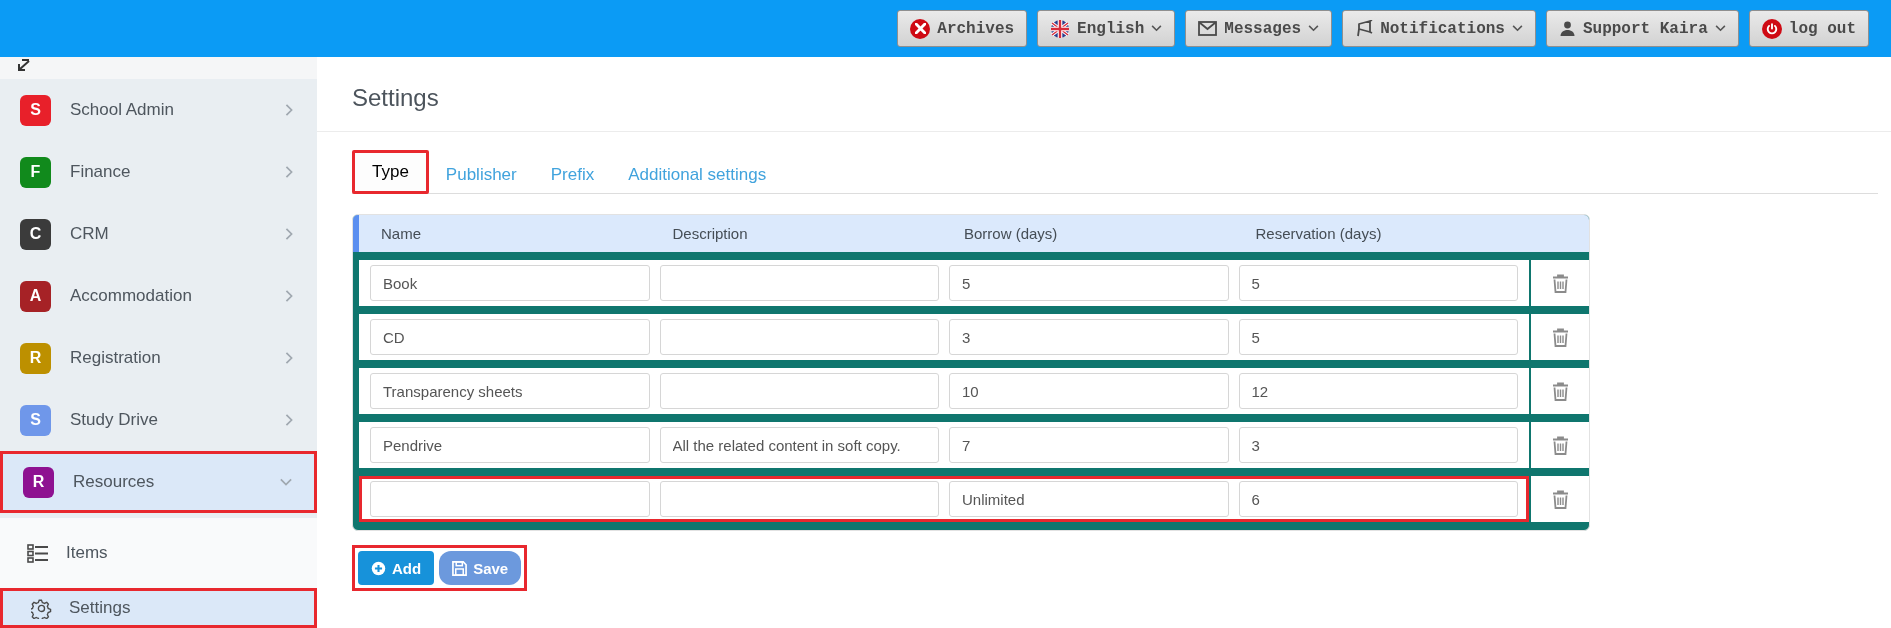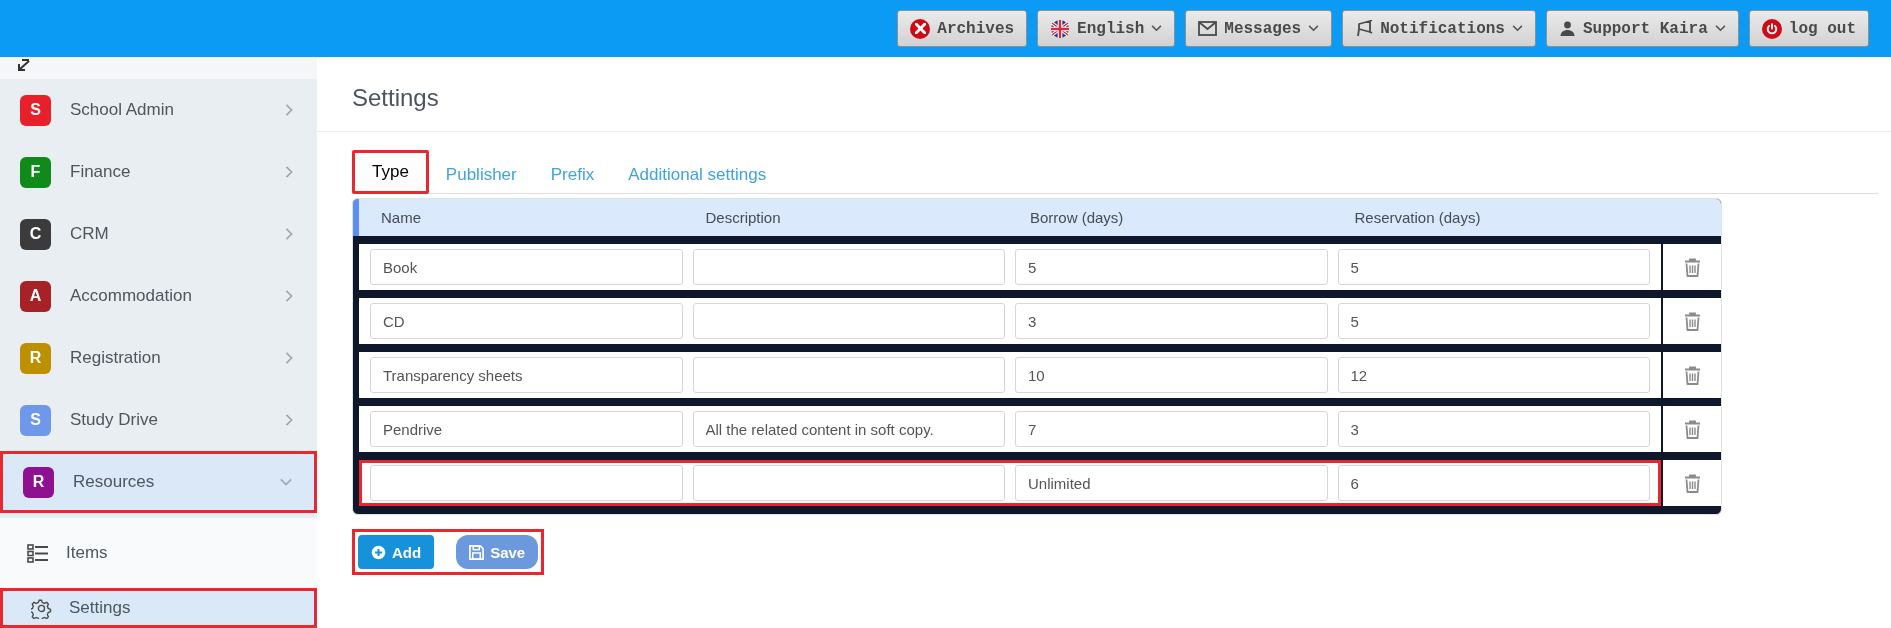--- a/index.html
+++ b/index.html
@@ -37,37 +37,37 @@
   
   .content { flex:1; background:#fff; padding:0 13px 0 35px; }
   .page-title { font-size:24px; font-weight:400; color:#4c545c; padding:27px 0 19px 0; }
   .title-divider { border-top:1px solid #ececec; margin-left:-35px; margin-right:-13px; }
 
   .tabs { display:flex; align-items:flex-end; margin-top:18px; border-bottom:1px solid #ddd; padding-left:0; }
   .tab { font-size:17px; color:#41a3dd; padding:9px 17px; cursor:pointer; margin-bottom:-1px; }
   .tab.active { color:#000000; background:#fdfdfd; border:3px solid #e8282e; border-radius:2px; }
 
   
-  .table-card { margin-top:4px; background:#0f172a; border:1px solid #e2e2e2; border-radius:6px; overflow:hidden; width:1370px; }
+  .table-card { margin-top:20px; background:#0f766e; border:1px solid #e2e2e2; border-radius:6px; overflow:hidden; width:1238px; }
   .t-header { display:flex; align-items:center; background:#dbe9fc; height:37px; position:relative; }
   .t-accent { width:6px; align-self:stretch; background:#5b8ff0; flex:none; }
   .t-h-cell { flex:1 1 0; font-size:15px; color:#454d55; padding-left:22px; }
   .t-h-trash { width:64px; flex:none; }
   .t-row { display:flex; align-items:stretch; margin-top:8px; }
   .t-row-main { flex:1; display:flex; background:#fff; padding:5px 6px; margin-left:6px; }
   .t-row.hl .t-row-main { border:3px solid #e8282e; padding:2px 3px; }
   .t-cell { flex:1 1 0; padding:0 5px; }
   .t-cell input { width:100%; height:36px; border:1px solid #d6d6d6; border-radius:3px; padding:0 12px;
                   font-family:"Liberation Sans",sans-serif; font-size:15px; color:#555; background:#fff; }
   .t-trash { width:58px; flex:none; background:#fff; margin-left:2px; display:flex; align-items:center; justify-content:center; cursor:pointer; }
   .t-spacer { height:8px; }
 
   
   .actions-wrap { display:inline-block; border:3px solid #e8282e; padding:3px; margin-top:14px; }
-  .actions { display:flex; gap:22px; }
+  .actions { display:flex; gap:5px; }
   .btn { display:flex; align-items:center; gap:6px; border:none; border-radius:4px; color:#fff;
          font-family:"Liberation Sans",sans-serif; font-size:15px; font-weight:700; padding:0 13px; height:34px; cursor:pointer; }
   .btn-add { background:#1792da; }
   .btn-save { background:#6c99dd;border-radius:12px; }
 
   .muted-svg { color:#8b8b8b; }
 </style>
 </head>
 <body>
 

